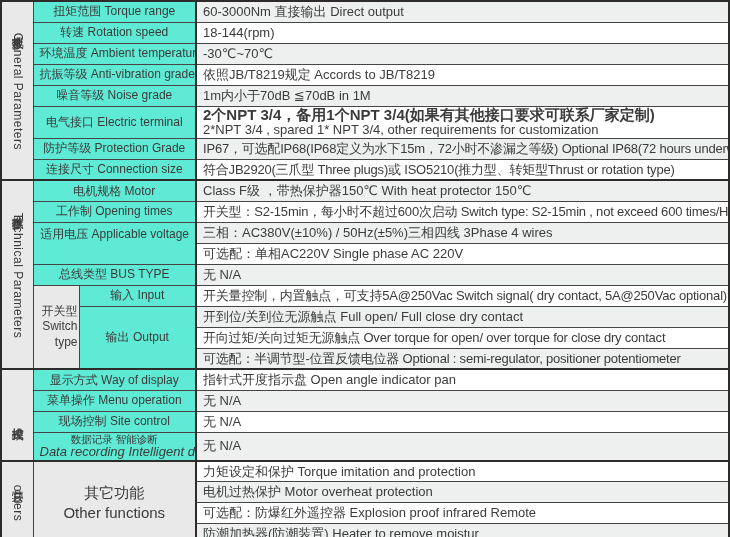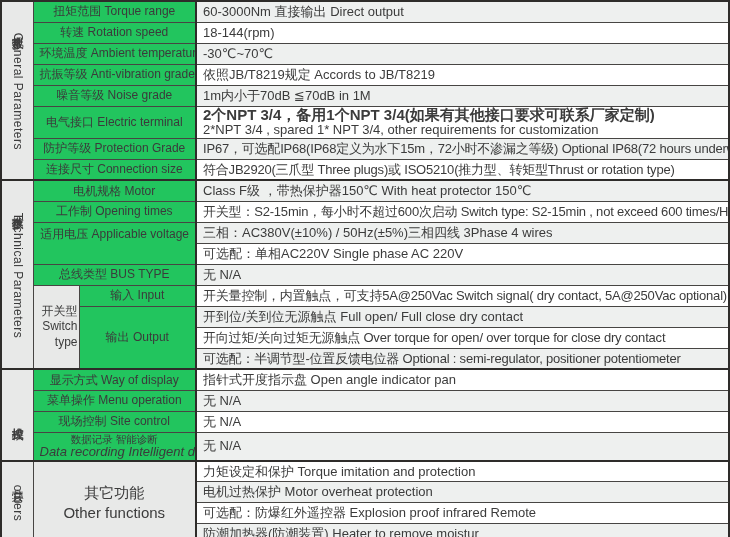--- a/index.html
+++ b/index.html
@@ -25,21 +25,21 @@
     text-align:center; vertical-align:middle;
     padding:0;
   }
   .vert {
     writing-mode:vertical-rl; text-orientation:mixed;
     font-size:12px; letter-spacing:0.5px;
     display:inline-block; max-height:100%;
   }
   
   td.label {
-    background:#22c55e;
+    background:#5eead4;
     text-align:center; vertical-align:middle;
     font-size:12px; padding:0 6px;
   }
   td.vtop { vertical-align:top; padding-top:3px;text-align:right; }
   
   td.val {
     background:#ffffff;
     border-left:2px solid #2e2c2a;
     text-align:left; vertical-align:middle;
     font-size:13px; padding:0 6px;

